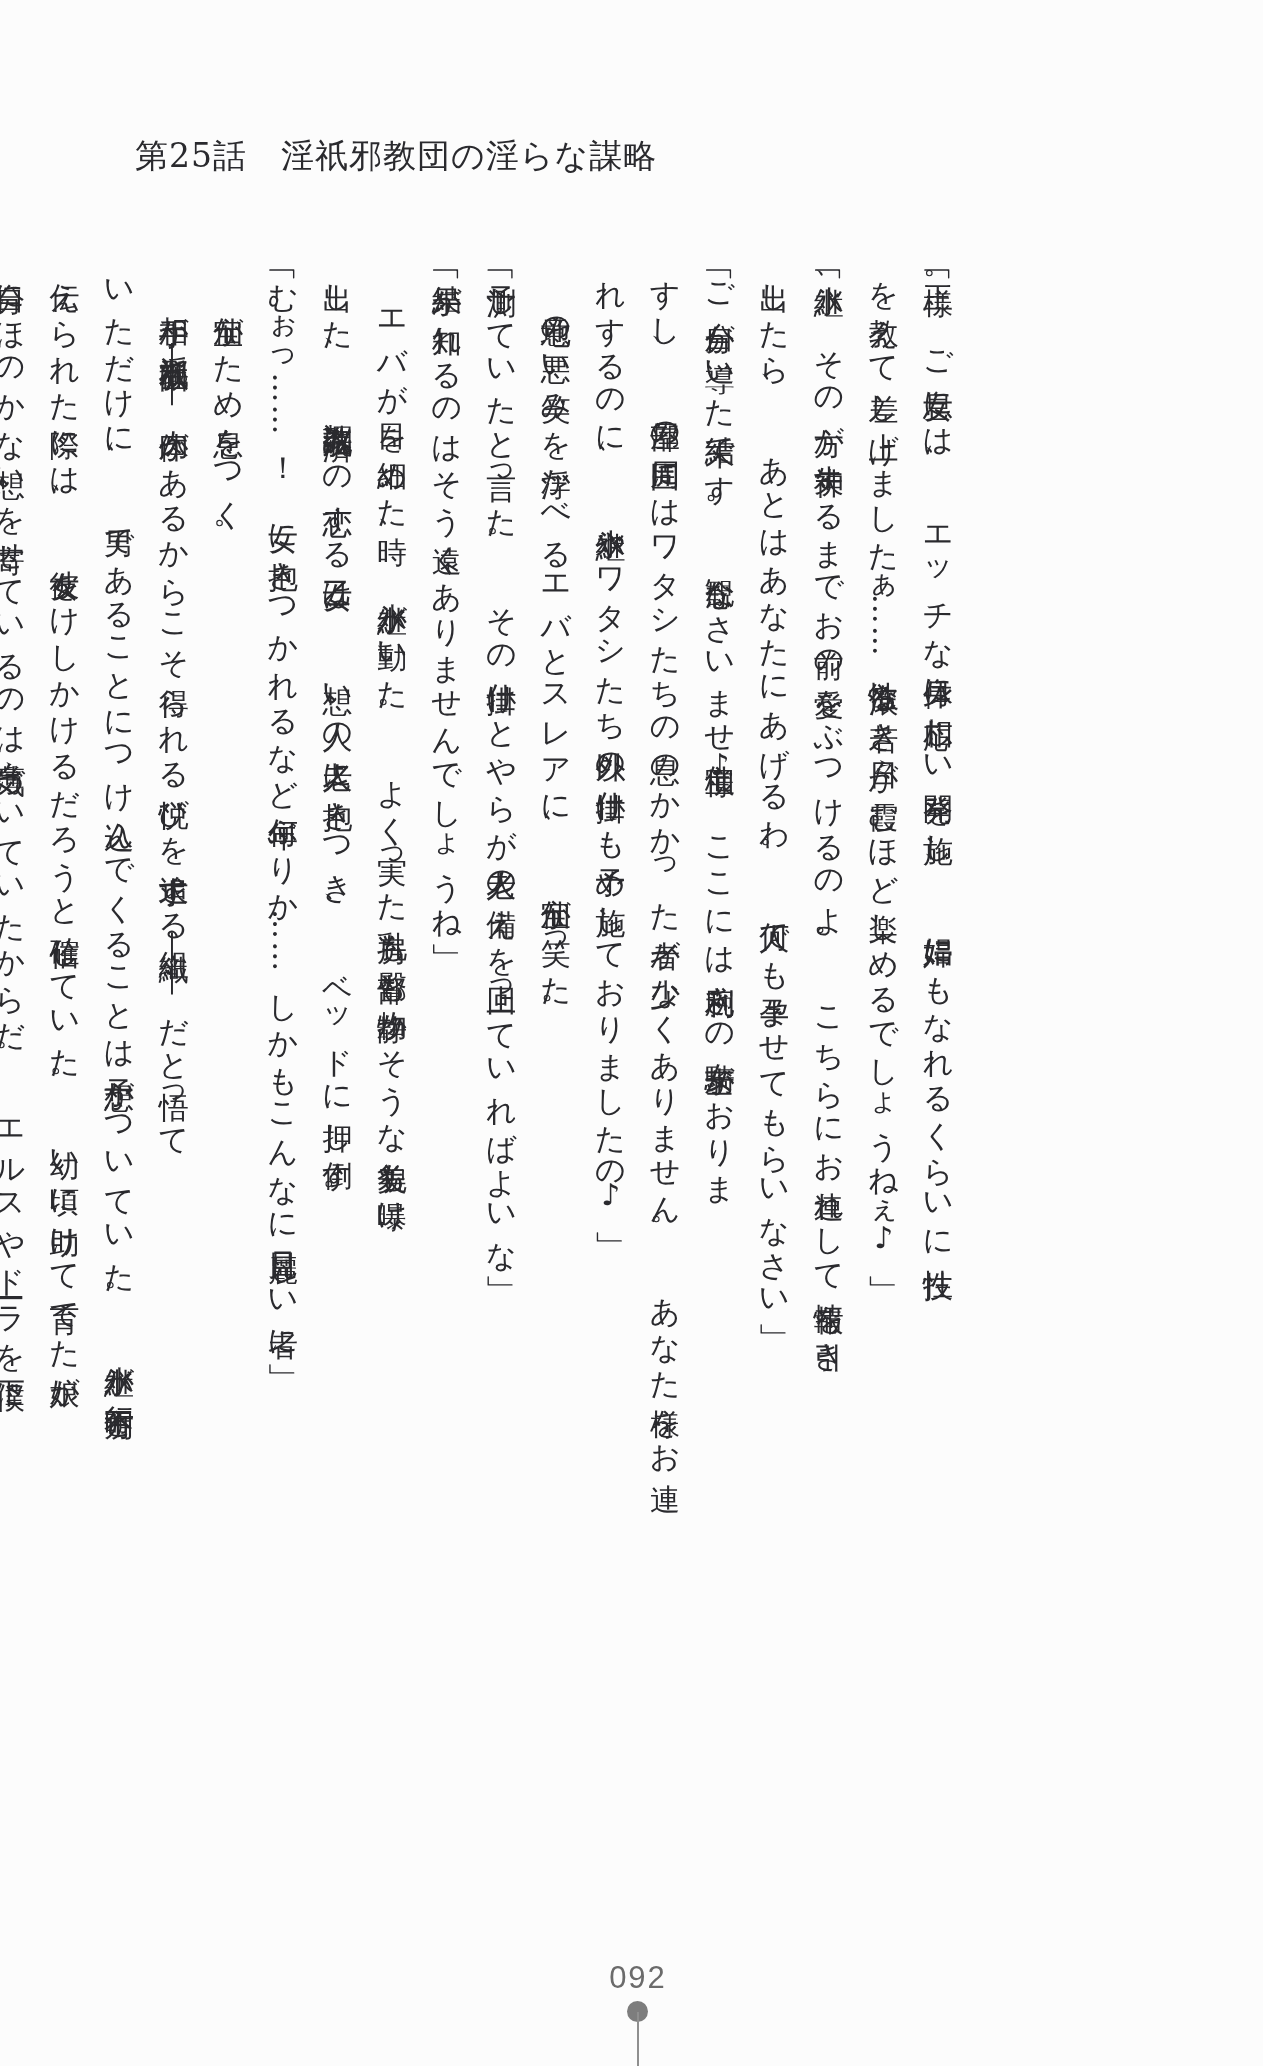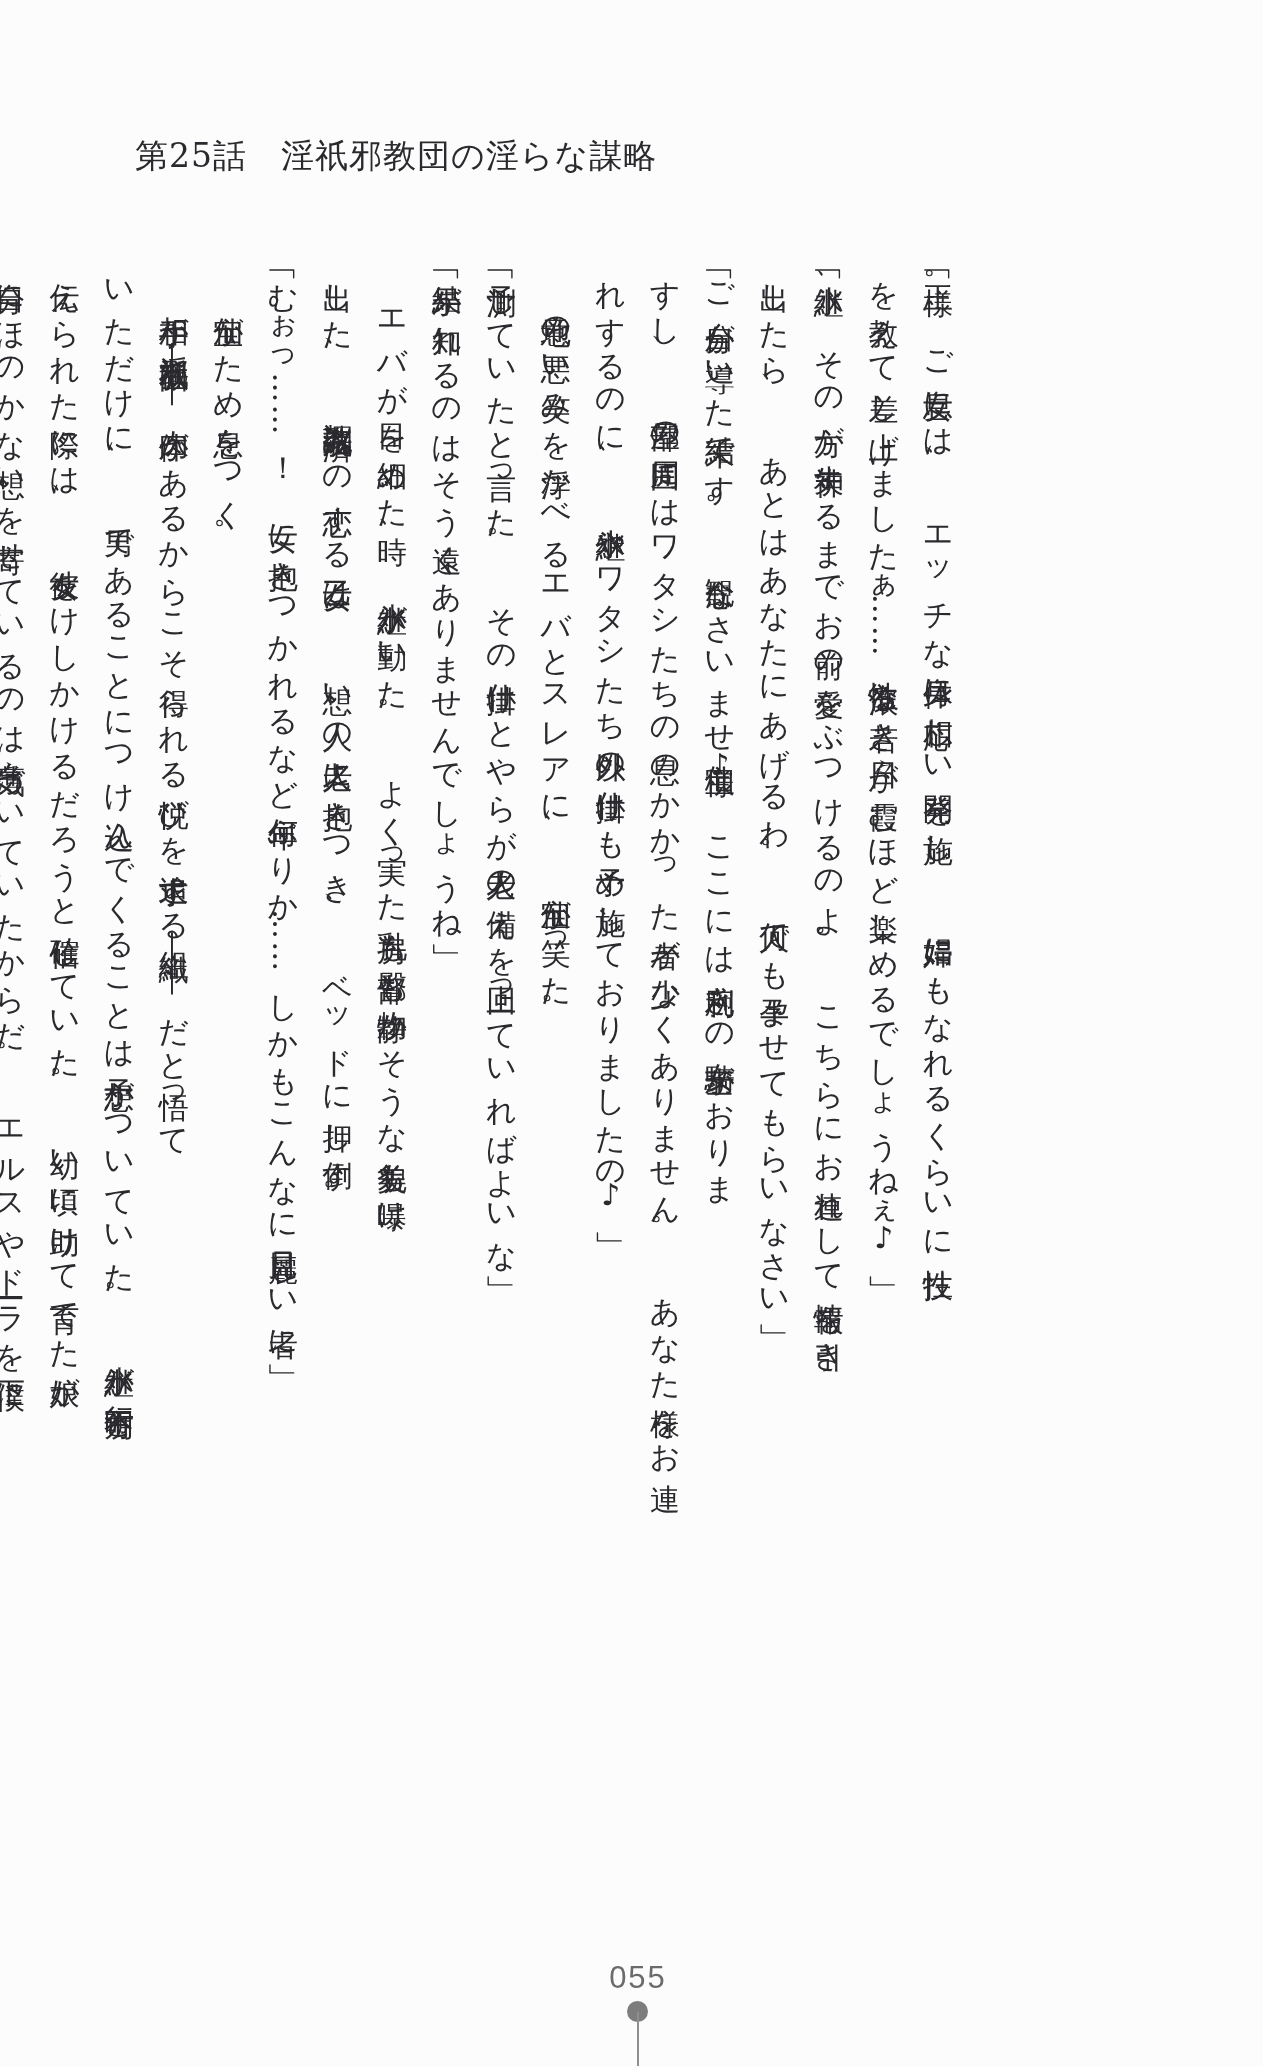--- a/index.html
+++ b/index.html
@@ -99,18 +99,18 @@
       <p class="vline">　エバが目を細めた時、　氷継が動いた。　よく実った乳房も臀部も物静かそうな美貌も曝け</p>
       <p class="vline">出した、　調教洗脳済みの恋する乙女は、　想い人の老人に抱きつき、　ベッドに押し倒す。</p>
       <p class="vline">「むぉっ……！　女に抱きつかれるなど何年ぶりか……しかもこんなに見目麗しい者に」</p>
       <p class="vline">　宝仙がため息をつく。</p>
       <p class="vline">　相手が淫祇邪教団――肉体があるからこそ得られる悦びを追求する組織――だと悟って</p>
       <p class="vline">いただけに、　男であることにつけ込んでくることは予想がついていた。　氷継が行方不明と</p>
       <p class="vline">伝えられた際には、　彼女をけしかけるだろうと確信していた。　幼い頃に助けて育てた娘が、</p>
       <p class="vline">自分にほのかな想いを寄せているのは薄々気づいていたからだ。　エルスやドーラを下僕に</p>
     </div>
 
-  <div class="pagenum">055</div>
+  <div class="pagenum">092</div>
 
   <div class="orn-circle"></div>
   <div class="orn-line"></div>
 
 </div>
 
 </body></html>

